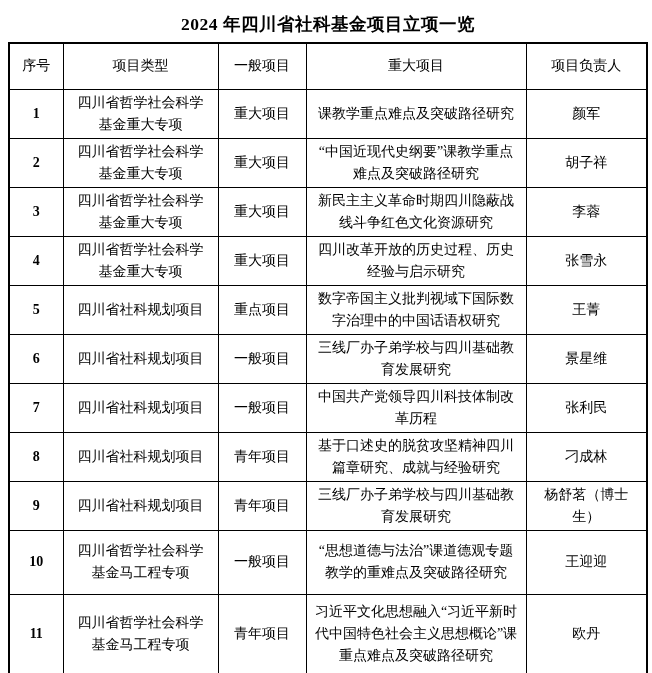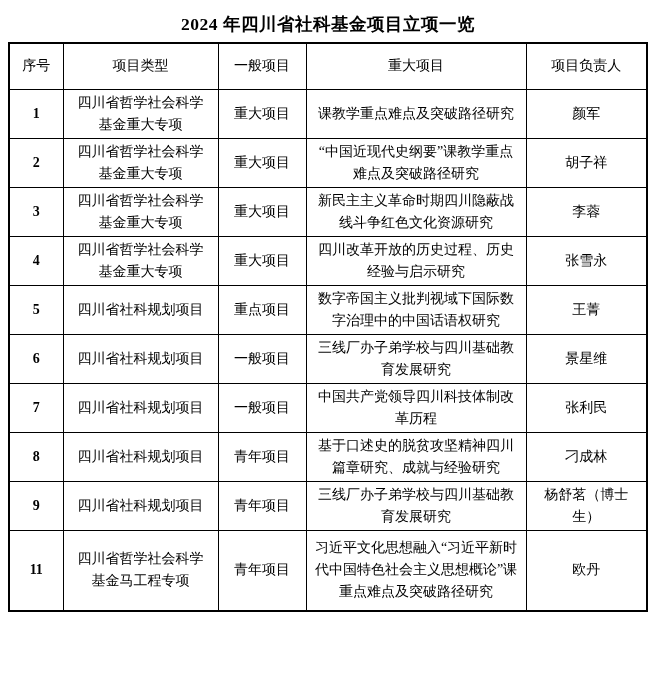--- a/index.html
+++ b/index.html
@@ -141,20 +141,27 @@
           <td class="col-title">基于口述史的脱贫攻坚精神四川篇章研究、成就与经验研究</td>
           <td class="col-leader">刁成林</td>
         </tr>
         <tr style="height: 48px;">
           <td class="col-index">9</td>
           <td class="col-source">四川省社科规划项目</td>
           <td class="col-type">青年项目</td>
           <td class="col-title">三线厂办子弟学校与四川基础教育发展研究</td>
           <td class="col-leader">杨舒茗（博士生）</td>
         </tr>
+        <tr style="height: 64px;">
+          <td class="col-index">10</td>
+          <td class="col-source">四川省哲学社会科学基金马工程专项</td>
+          <td class="col-type">一般项目</td>
+          <td class="col-title">“思想道德与法治”课道德观专题教学的重难点及突破路径研究</td>
+          <td class="col-leader">王迎迎</td>
+        </tr>
         <tr style="height: 81px;">
           <td class="col-index">11</td>
           <td class="col-source">四川省哲学社会科学基金马工程专项</td>
           <td class="col-type">青年项目</td>
           <td class="col-title">习近平文化思想融入“习近平新时代中国特色社会主义思想概论”课重点难点及突破路径研究</td>
           <td class="col-leader">欧丹</td>
         </tr>
       </tbody>
   </table>
 </div>

